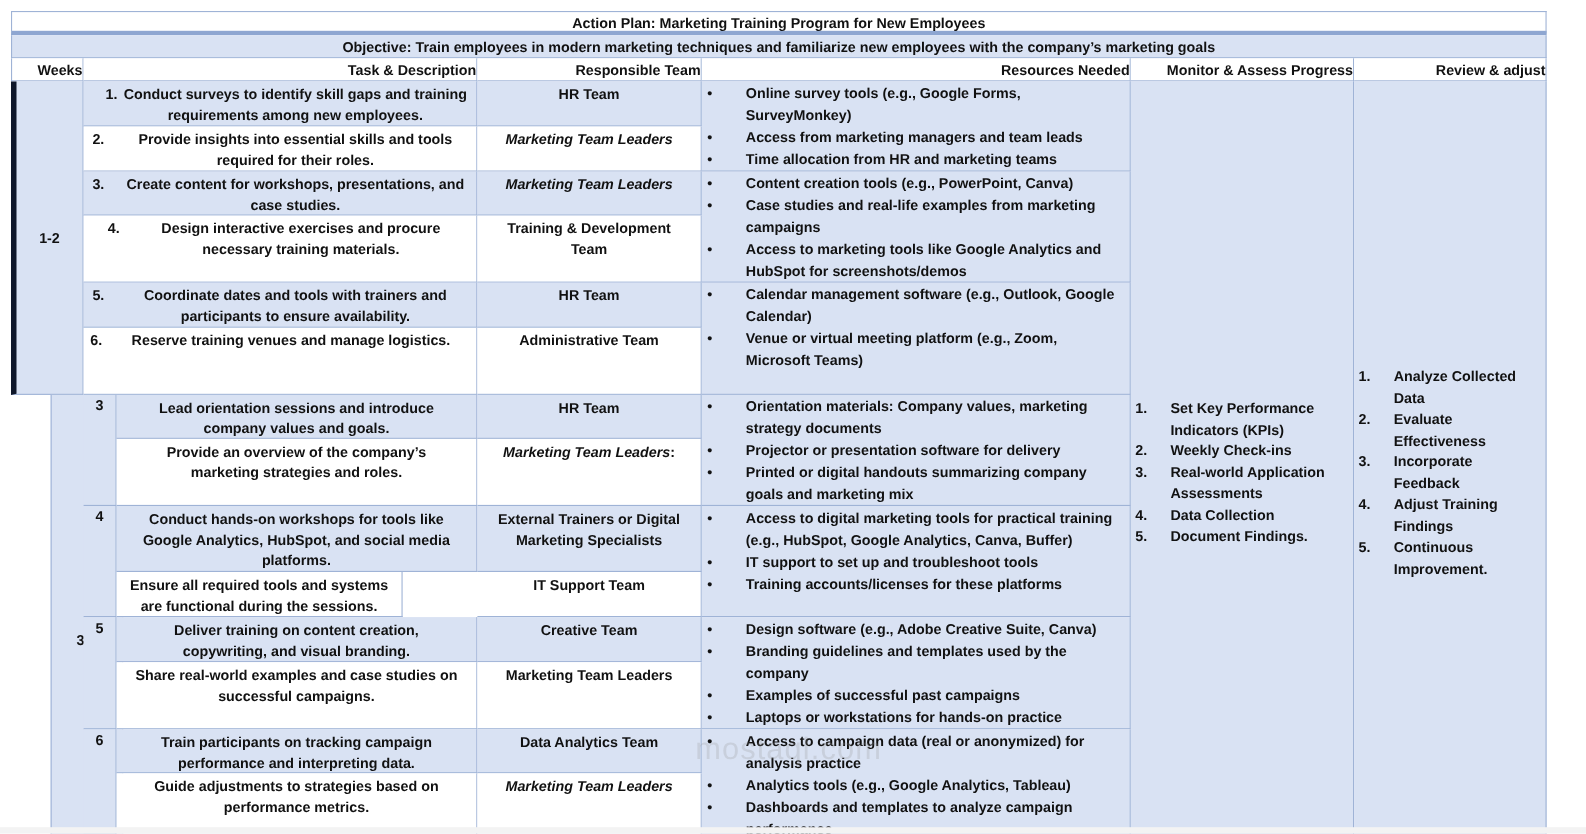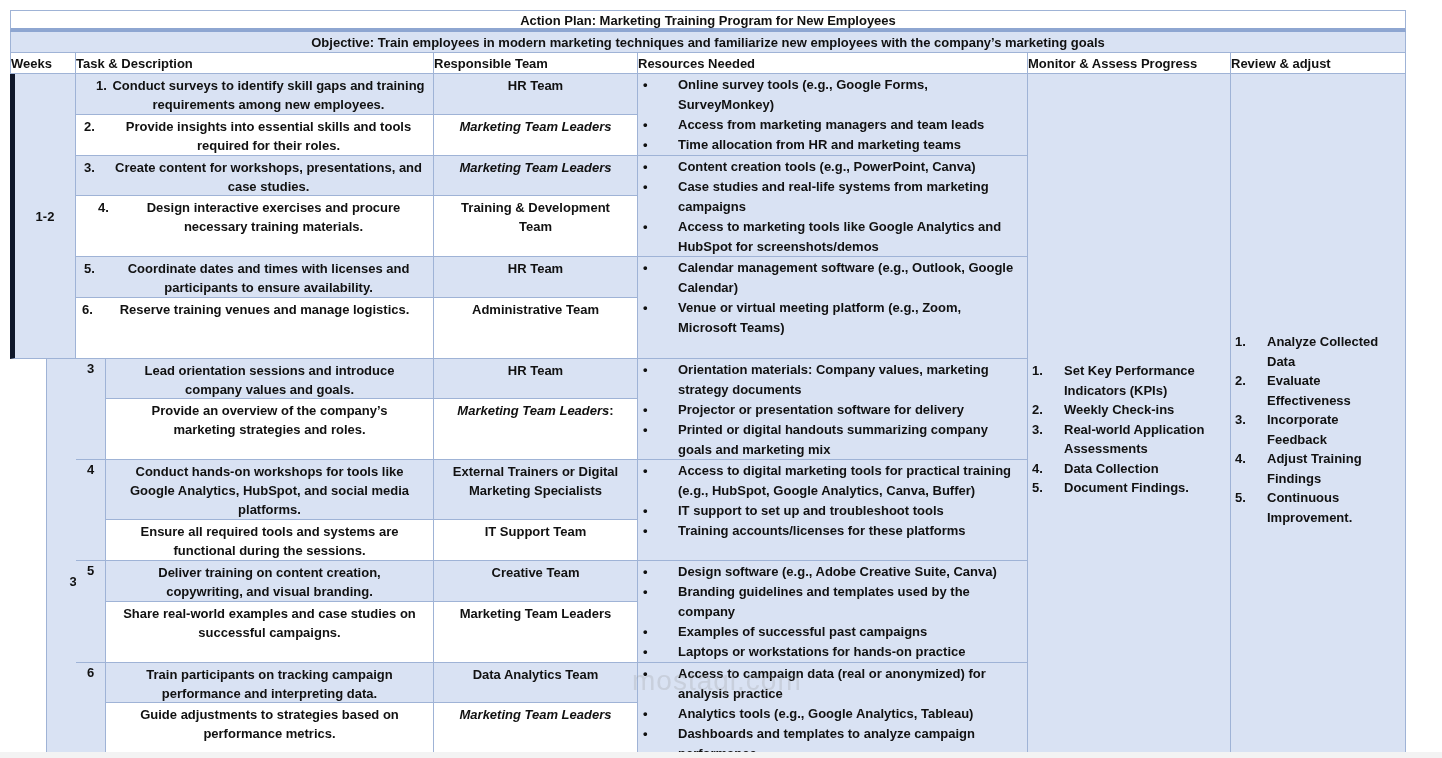--- a/index.html
+++ b/index.html
@@ -8,21 +8,21 @@
     background:#ffffff;
     font-family:"Liberation Sans", sans-serif;
     font-weight:bold; font-size:13px; color:#111;
   }
   .page { position:absolute; left:10px; top:10px; width:1396px; }
   .cell { position:absolute; box-sizing:border-box; border-right:1px solid #9fb3d6; border-bottom:1px solid #9fb3d6; }
   .blue { background:#d9e2f3; }
   .white { background:#ffffff; }
   .title-row { position:absolute; left:0; top:0; width:1396px; height:22px; border:1px solid #9fb3d6; border-bottom:4px solid #8ea6d1; background:#fff; box-sizing:border-box; text-align:center; line-height:20px; font-size:13px; }
   .obj-row { position:absolute; left:0; top:22px; width:1396px; height:21px; background:#d9e2f3; border-left:1px solid #9fb3d6; border-right:1px solid #9fb3d6; border-bottom:1px solid #9fb3d6; box-sizing:border-box; text-align:center; line-height:22px; }
-  .hdr { top:43px; height:21px; background:#fff; text-align:left; line-height:21px; }
+  .hdr { top:43px; height:21px; background:#fff; text-align:right; line-height:21px; }
   .task { text-align:center; line-height:19px; padding:2px 8px 0 8px; }
   .task .num { position:absolute; left:8px; top:2px; }
   .task .txt { display:block; padding-left:28px; }
   .team { text-align:center; line-height:19px; padding-top:2px; }
   .italic { font-style:italic; }
   ul.res { list-style:none; margin:0; padding:1px 8px 0 0; }
   ul.res li { position:relative; padding-left:40px; line-height:20px; }
   ul.res li::before { content:"•"; position:absolute; left:5px; top:0; }
   ol.mon { list-style:none; margin:0; padding:0; }
   ol.mon li { position:relative; padding-left:36px; line-height:19.5px; }
@@ -59,21 +59,21 @@
   <div class="cell blue task" style="left:66px;top:146px;width:358px;height:40px;">
     <span class="num">3.</span>
     <span class="txt">Create content for workshops, presentations, and case studies.</span>
   </div>
   <div class="cell white task" style="left:66px;top:186px;width:358px;height:61px;">
     <span class="num" style="left:22px">4.</span>
     <span class="txt" style="padding-left:38px">Design interactive exercises and procure necessary training materials.</span>
   </div>
   <div class="cell blue task" style="left:66px;top:247px;width:358px;height:41px;">
     <span class="num">5.</span>
-    <span class="txt">Coordinate dates and times with licenses and participants to ensure availability.</span>
+    <span class="txt">Coordinate dates and tools with trainers and participants to ensure availability.</span>
   </div>
   <div class="cell white task" style="left:66px;top:288px;width:358px;height:61px;">
     <span class="num" style="left:6px">6.</span>
     <span class="txt" style="padding-left:20px">Reserve training venues and manage logistics.</span>
   </div>
 
   <div class="cell blue team" style="left:424px;top:64px;width:204px;height:41px;">HR Team</div>
   <div class="cell white team italic" style="left:424px;top:105px;width:204px;height:41px;">Marketing Team Leaders</div>
   <div class="cell blue team italic" style="left:424px;top:146px;width:204px;height:40px;">Marketing Team Leaders</div>
   <div class="cell white team" style="left:424px;top:186px;width:204px;height:61px;padding:2px 10px 0;">Training &amp; Development Team</div>
@@ -83,40 +83,40 @@
   <div class="cell blue" style="left:628px;top:64px;width:390px;height:82px;">
     <ul class="res">
       <li>Online survey tools (e.g., Google Forms, SurveyMonkey)</li>
       <li>Access from marketing managers and team leads</li>
       <li>Time allocation from HR and marketing teams</li>
     </ul>
   </div>
   <div class="cell blue" style="left:628px;top:146px;width:390px;height:101px;">
     <ul class="res">
       <li>Content creation tools (e.g., PowerPoint, Canva)</li>
-      <li>Case studies and real-life systems from marketing campaigns</li>
+      <li>Case studies and real-life examples from marketing campaigns</li>
       <li>Access to marketing tools like Google Analytics and HubSpot for screenshots/demos</li>
     </ul>
   </div>
   <div class="cell blue" style="left:628px;top:247px;width:390px;height:102px;">
     <ul class="res">
       <li>Calendar management software (e.g., Outlook, Google Calendar)</li>
       <li>Venue or virtual meeting platform (e.g., Zoom, Microsoft Teams)</li>
     </ul>
   </div>
 
   <div class="cell blue weeknum" style="left:66px;top:349px;width:30px;height:101px;padding-top:2px;">3</div>
   <div class="cell blue weeknum" style="left:66px;top:450px;width:30px;height:101px;padding-top:2px;">4</div>
   <div class="cell blue weeknum" style="left:66px;top:551px;width:30px;height:102px;padding-top:2px;">5</div>
   <div class="cell blue weeknum" style="left:66px;top:653px;width:30px;height:96px;padding-top:2px;">6</div>
 
   <div class="cell blue task" style="left:96px;top:349px;width:328px;height:40px;padding:2px 12px 0;">Lead orientation sessions and introduce company values and goals.</div>
   <div class="cell white task" style="left:96px;top:389px;width:328px;height:61px;padding:2px 20px 0;">Provide an overview of the company’s marketing strategies and roles.</div>
   <div class="cell blue task" style="left:96px;top:450px;width:328px;height:60px;padding:2px 10px 0;">Conduct hands-on workshops for tools like Google Analytics, HubSpot, and social media platforms.</div>
-  <div class="cell white task" style="left:96px;top:510px;width:328px;height:41px;padding:2px 4px 0;">Ensure all required tools and systems are functional during the sessions.</div>
+  <div class="cell white task" style="left:96px;top:510px;width:260px;height:41px;padding:2px 4px 0;">Ensure all required tools and systems are functional during the sessions.</div>
   <div class="cell blue task" style="left:96px;top:551px;width:328px;height:41px;padding:2px 20px 0;">Deliver training on content creation, copywriting, and visual branding.</div>
   <div class="cell white task" style="left:96px;top:592px;width:328px;height:61px;padding:2px 14px 0;">Share real-world examples and case studies on successful campaigns.</div>
   <div class="cell blue task" style="left:96px;top:653px;width:328px;height:40px;padding:2px 20px 0;">Train participants on tracking campaign performance and interpreting data.</div>
   <div class="cell white task" style="left:96px;top:693px;width:328px;height:56px;padding:2px 16px 0;">Guide adjustments to strategies based on performance metrics.</div>
 
   <div class="cell blue team" style="left:424px;top:349px;width:204px;height:40px;">HR Team</div>
   <div class="cell white team" style="left:424px;top:389px;width:204px;height:61px;"><span class="italic">Marketing Team Leaders</span><span>:</span></div>
   <div class="cell blue team" style="left:424px;top:450px;width:204px;height:60px;padding:2px 8px 0;">External Trainers or Digital Marketing Specialists</div>
   <div class="cell white team" style="left:424px;top:510px;width:204px;height:41px;">IT Support Team</div>
   <div class="cell blue team" style="left:424px;top:551px;width:204px;height:41px;">Creative Team</div>

